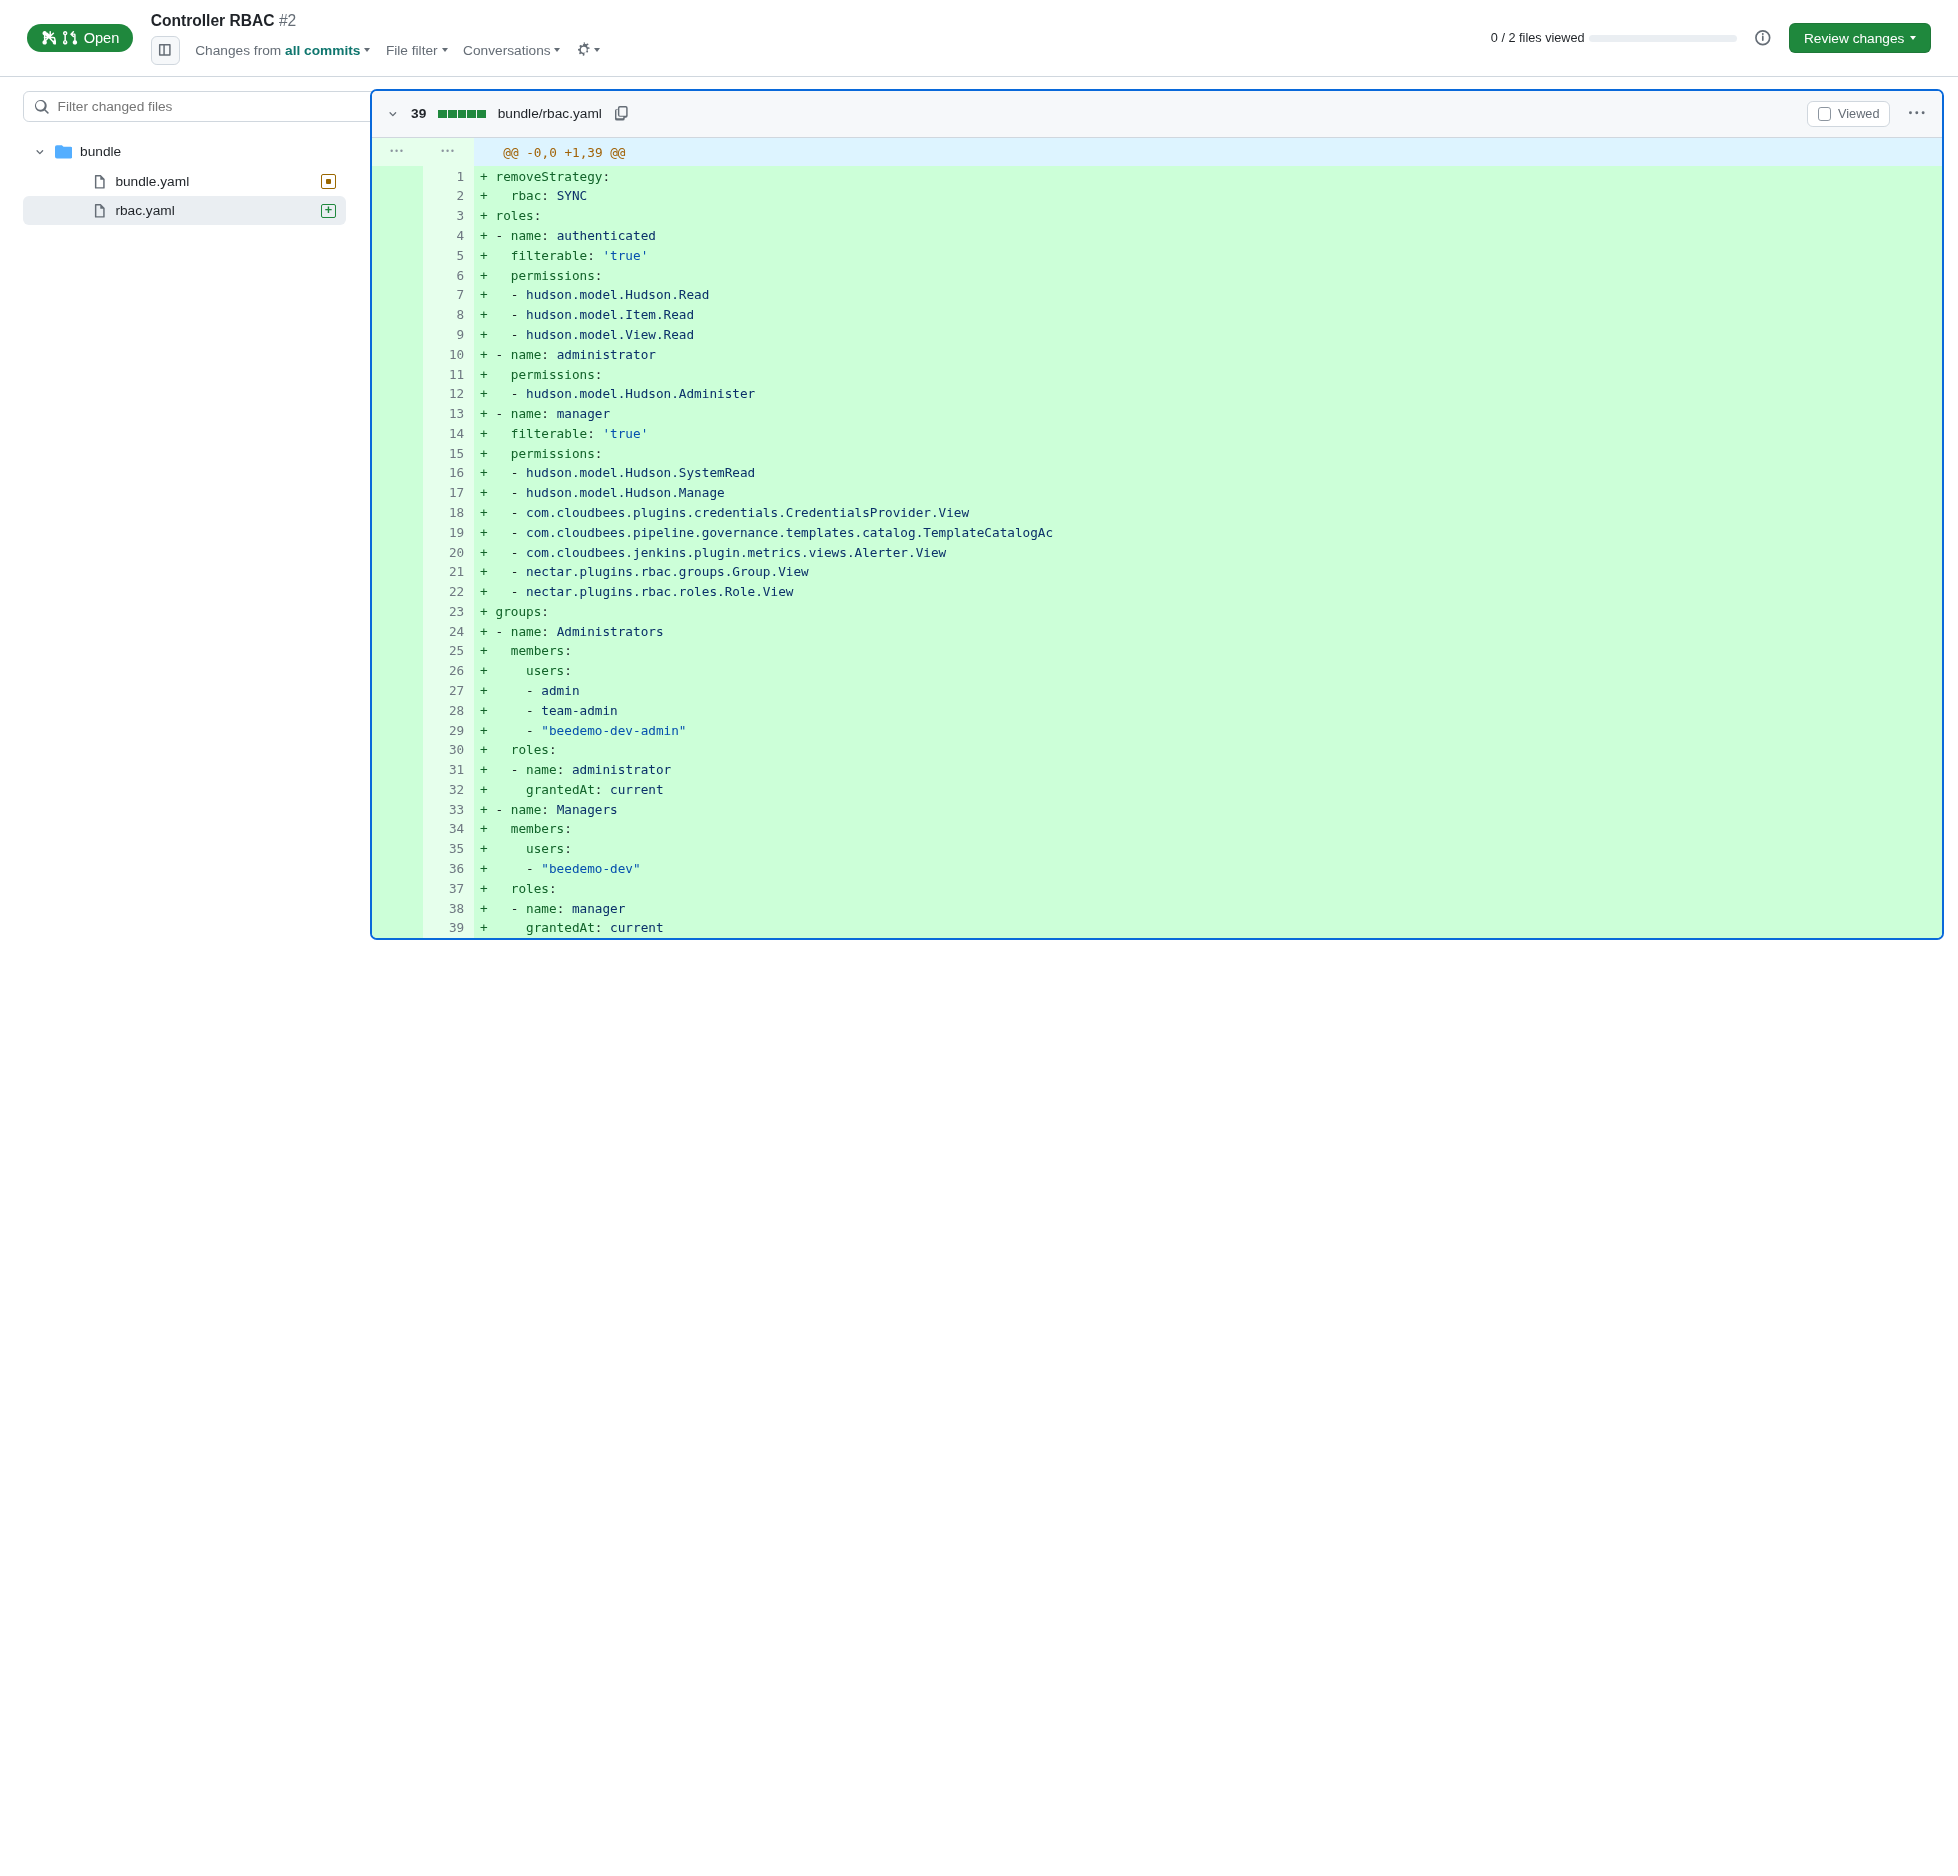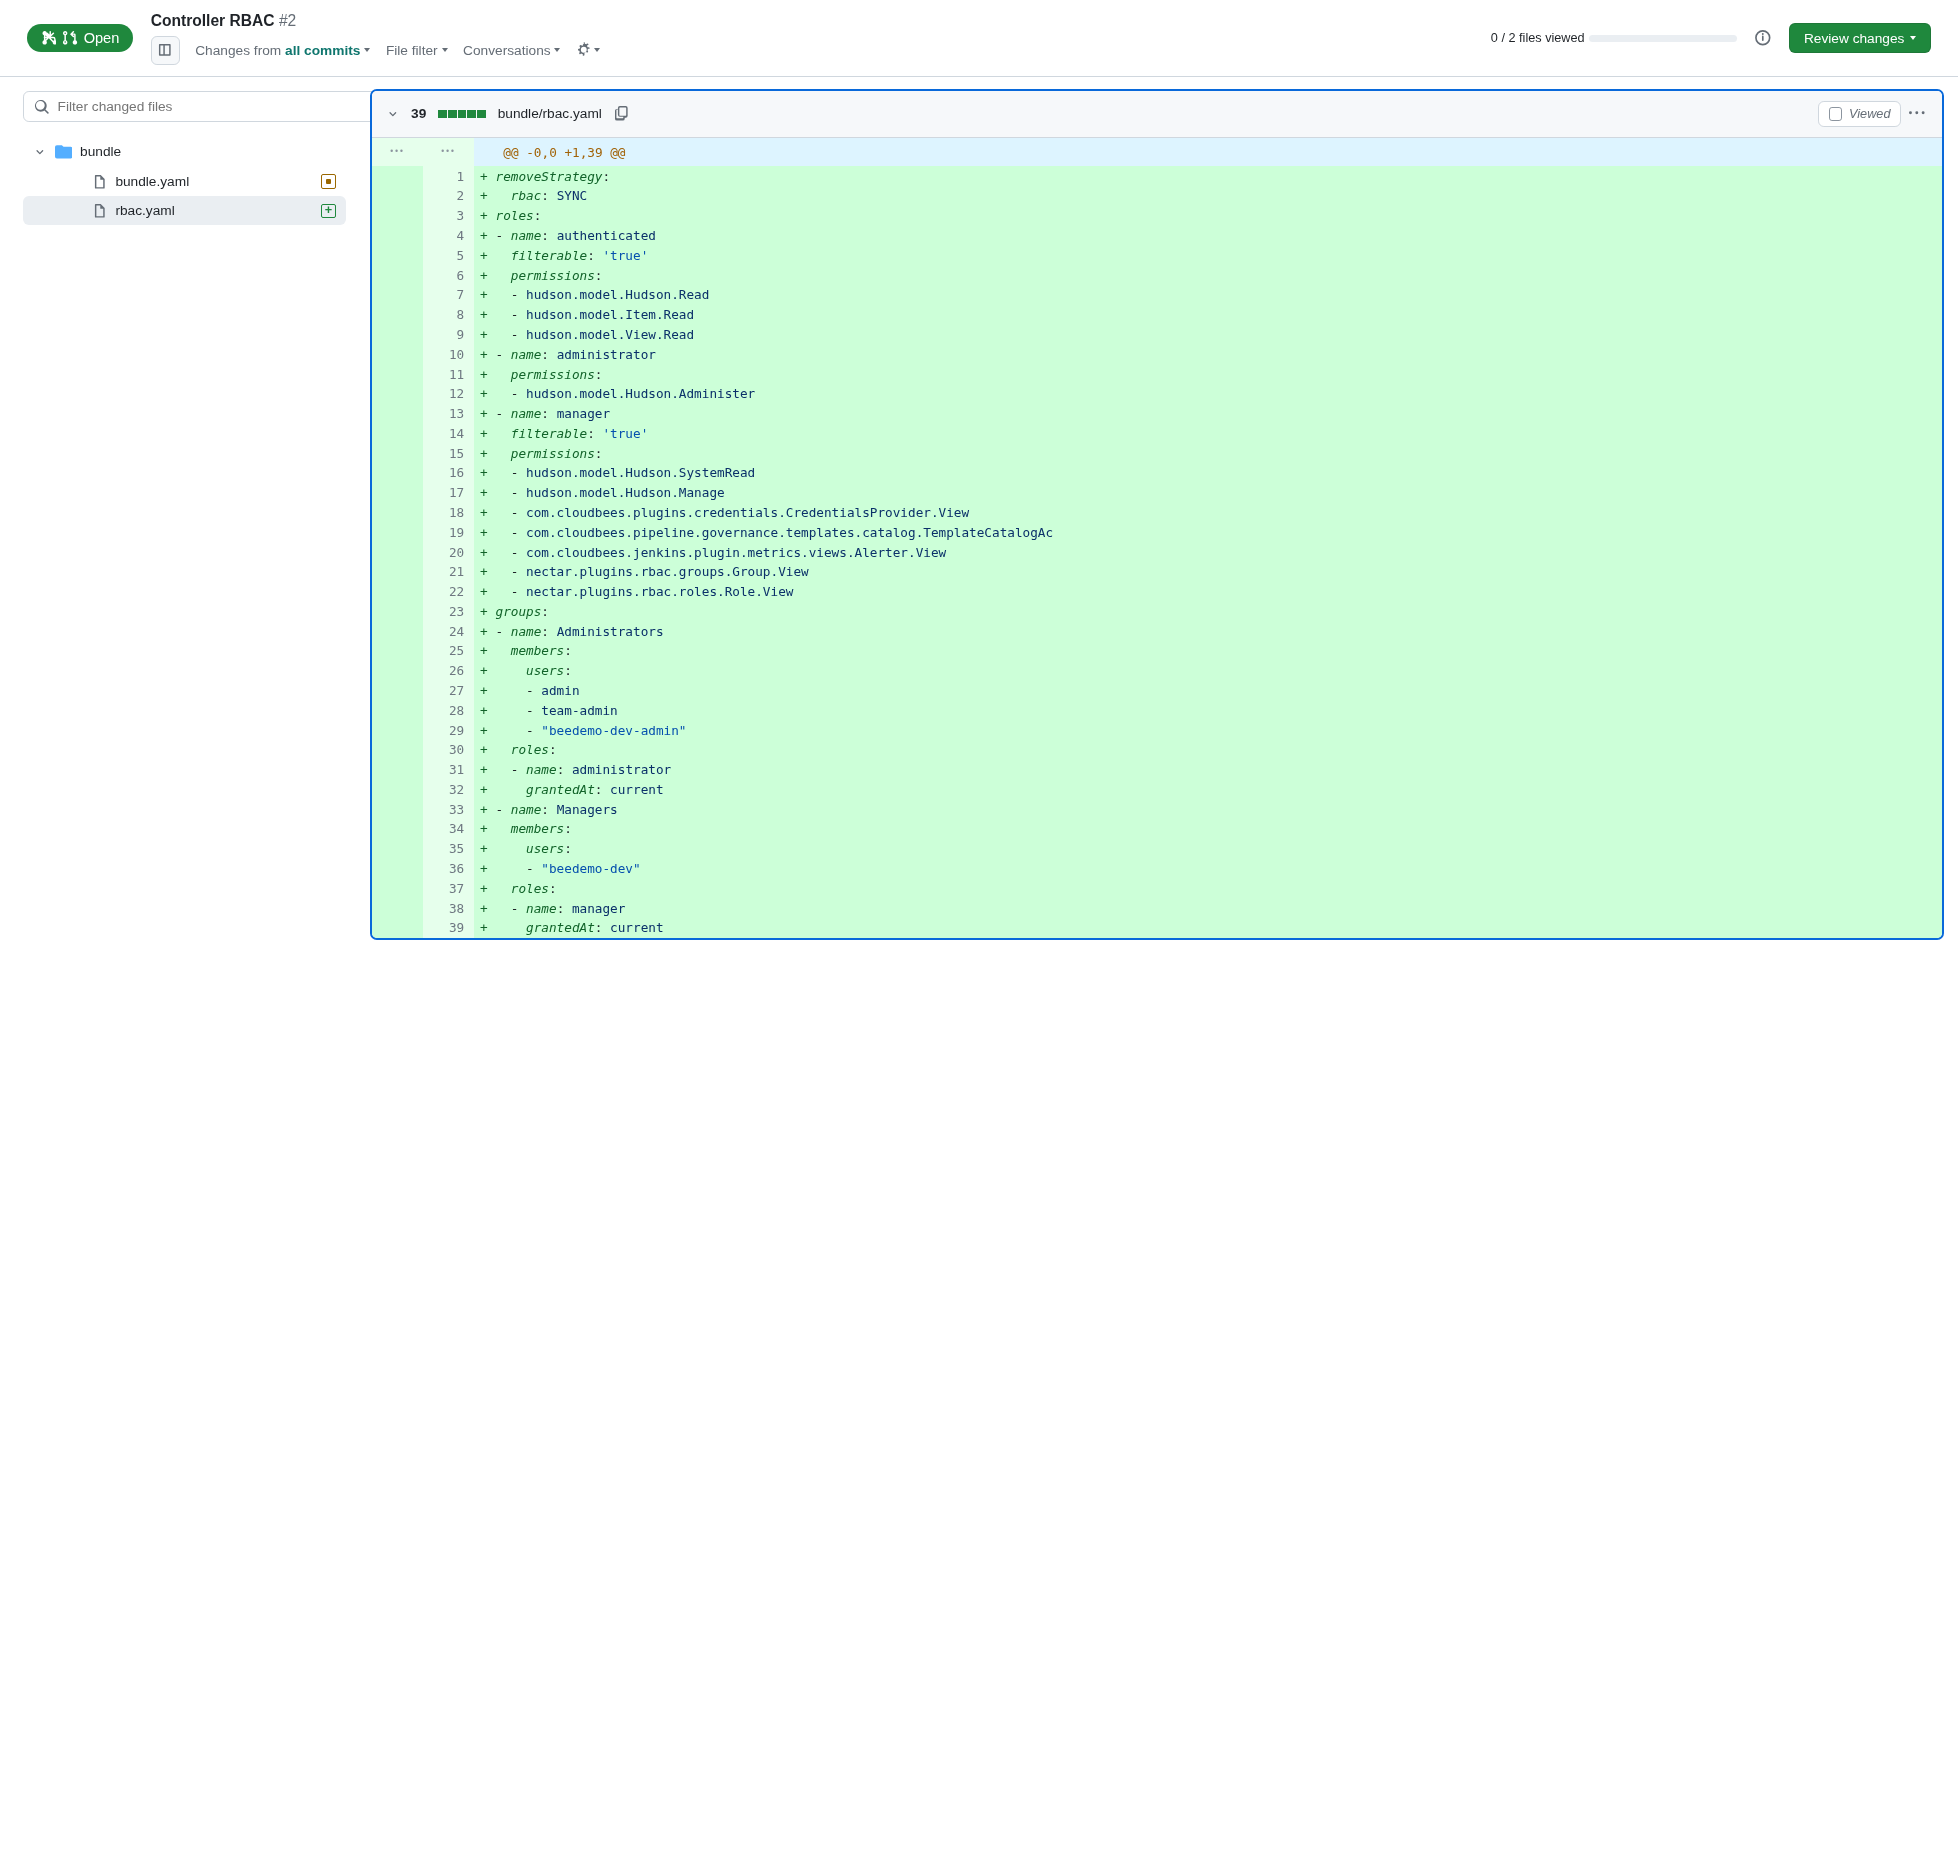--- a/index.html
+++ b/index.html
@@ -52,36 +52,36 @@
     .sq-mod::after { content: ""; width: 4.9px; height: 4.9px; background: #9a6700; border-radius: 1px;}
     .sq-add { width: 14.6px; height: 14.6px; border: 1.5px solid #1f883d; color:#1f883d; display: flex; align-items:center; justify-content:center; border-radius:2px; font-weight:700; font-size:12.7px; line-height:1;}
     .main { flex: 1; padding: 11.7px 13.7px 29px 0; overflow: auto; }
     .file-card { border: 2.4px solid #0969da; border-radius: 6.8px; overflow: hidden; margin-left: 1px; }
     .file-head { display: flex; align-items: center; padding: 9.8px 13.7px; background: #f6f8fa; border-bottom: 1px solid #d0d7de; gap: 11.7px; }
     .chev-icon { color: #656d76; cursor: pointer; }
     .lines-count { font-weight: 600; color: #1f2328; }
     .diff-blocks { display: flex; gap: 1px; }
     .diff-blocks span { width: 8.8px; height: 8.8px; background: #1f883d; display: inline-block; }
     .file-path { color: #1f2328; font-size: 13.7px; }
-    .file-head-right { margin-left: auto; display: flex; align-items: center; gap: 4px; font-style: italic; }
+    .file-head-right { margin-left: auto; display: flex; align-items: center; gap: 15px; }
     .viewed-pill { border: 1px solid #d0d7de; border-radius: 5.9px; padding: 4.9px 9.8px; background: #fff;
       display: flex; align-items: center; gap: 6.8px; color: #656d76; font-size: 12.7px; cursor: pointer;}
     .viewed-pill .cb { width: 13.7px; height: 13.7px; border: 1.5px solid #8c959f; border-radius: 2.9px; }
     .kebab { color: #656d76; cursor: pointer; padding: 3.9px;}
     .diff-table { width: 100%; border-collapse: collapse; font-family: ui-monospace, SFMono-Regular, Menlo, Consolas, monospace; font-size: 12.7px; }
     .hunk-row td { background: #ddf4ff; color: #656d76; }
     .hunk-row .gutter { text-align: center; color: #8c959f; padding: 4.9px 0; }
     .hunk-row .hunk-text { color: #a16207; padding: 4.9px 7.8px;}
     .line-row td { background: #ccffd8; }
     td.gutter { width: 51px; min-width:51px; text-align: right; padding: 2.4px 9.8px; color: #6e7781; user-select: none; background: #e6ffec; vertical-align: top; white-space:nowrap;}
     td.gutter.left { background:#ccffd8; }
     td.sign { width: 21.5px; color: #116329; padding: 2.4px 3.9px 2.4px 5.9px; user-select: none; vertical-align: top;}
     td.code { padding: 2.4px 7.8px 2.4px 0; vertical-align: top;}
     pre { margin: 0; font-family: inherit; white-space: pre; }
-    .yk { color: #116329; font-style: italic; }
+    .yk { color: #116329; }
     .ys { color: #0a3069; }
     .yp { color: #1f2328; }
     .yd { color: #0550ae; }
     .info-icon { color:#656d76; }
     .gear-icon { color:#656d76; cursor:pointer; display:flex; align-items:center; gap:2px;}
     .copy-icon { color:#656d76; cursor:pointer;}
   </style>
 </head>
 <body>
 

